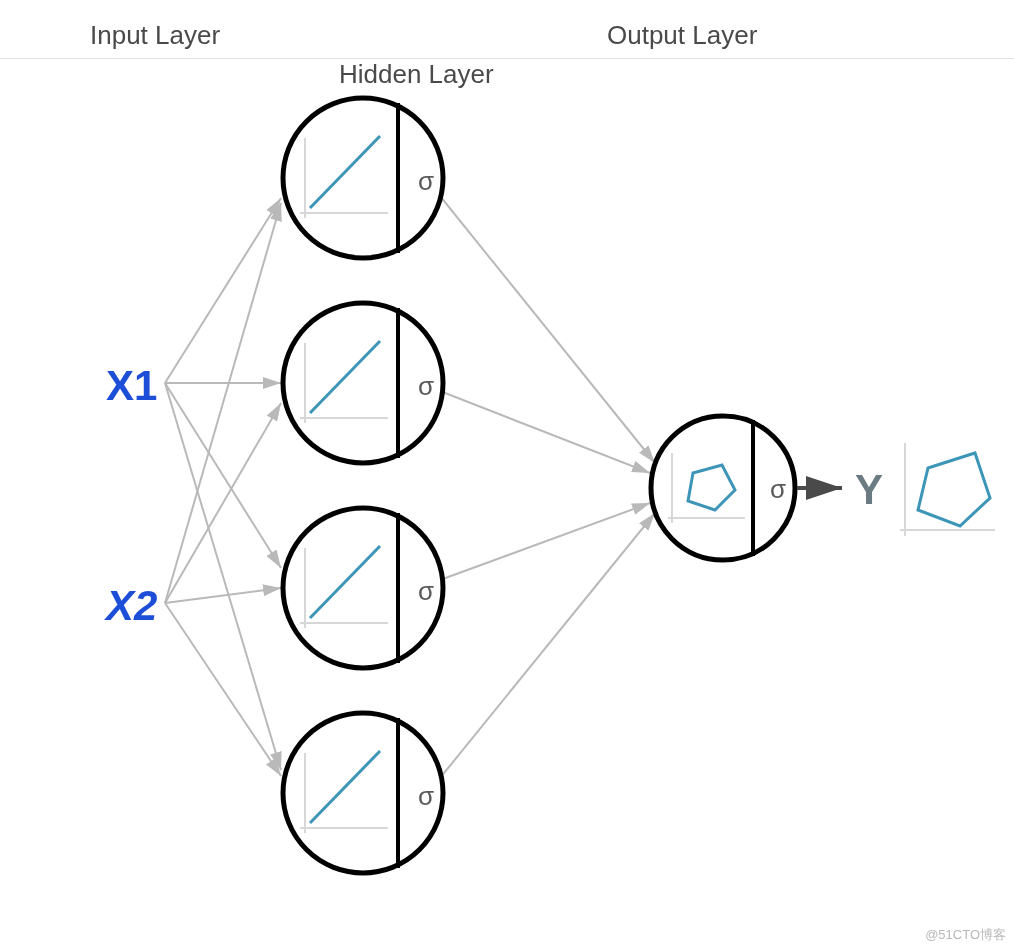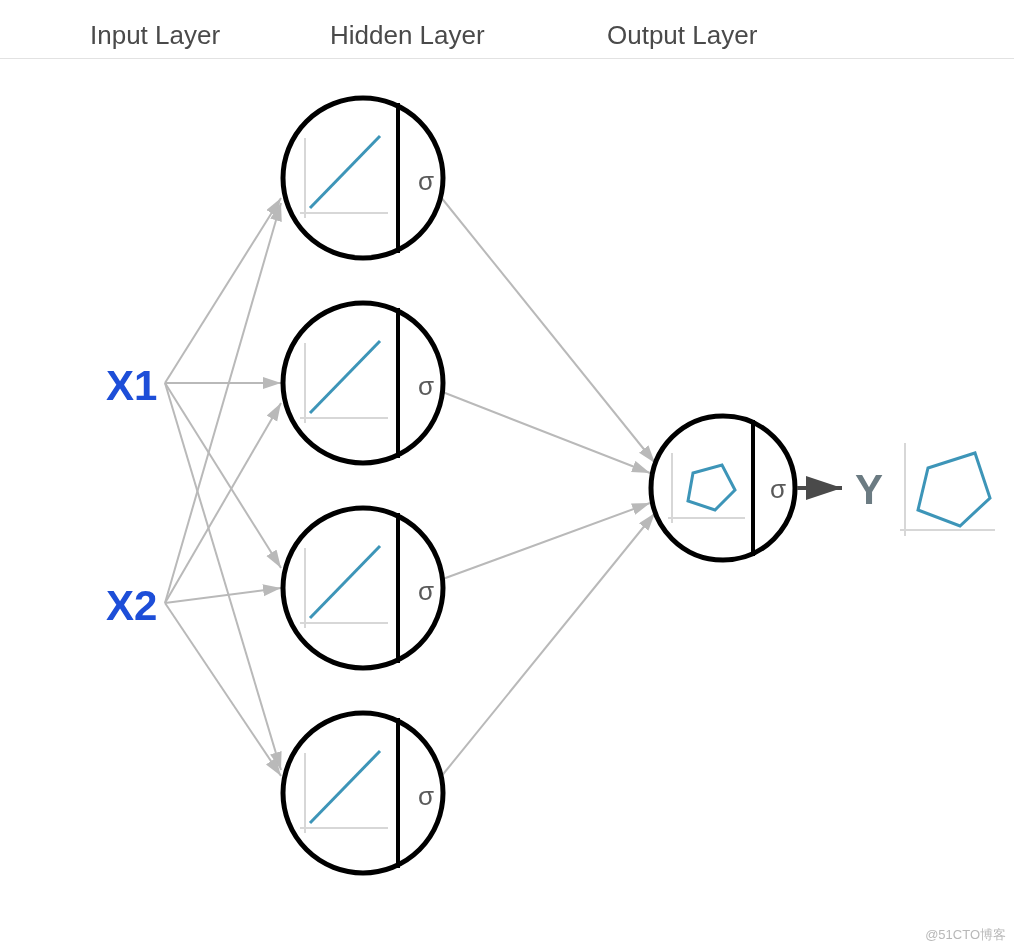--- a/index.html
+++ b/index.html
@@ -49,21 +49,21 @@
     color: #b8b8b8;
     margin-left: 38px;
   }
   svg { display:block; }
 </style>
 </head>
 <body>
 
 <div class="header-row">
   <div class="header-label" style="left:90px;">Input Layer</div>
-  <div class="header-label" style="left:330px;">Hidden Layer</div>
+  <div class="header-label" style="left:339px;margin-top:39px;">Hidden Layer</div>
   <div class="header-label" style="left:600px;margin-left:7px;">Output Layer</div>
 </div>
 
 <div class="canvas">
 <svg width="1014" height="892" viewBox="0 0 1014 892">
   <defs>
     <marker id="arrowGray" markerWidth="10" markerHeight="10" refX="9" refY="3" orient="auto" markerUnits="strokeWidth">
       <path d="M0,0 L0,6 L9,3 z" fill="#b9b9b9"></path>
     </marker>
     <marker id="arrowDark" markerWidth="10" markerHeight="10" refX="9" refY="3" orient="auto" markerUnits="strokeWidth">
@@ -153,17 +153,17 @@
 
   <g>
     <line x1="905" y1="385" x2="905" y2="478" stroke="#d7d7d7" stroke-width="2"></line>
     <line x1="900" y1="472" x2="995" y2="472" stroke="#d7d7d7" stroke-width="2"></line>
     <polygon points="928,410 975,395 990,440 960,468 918,452" fill="none" stroke="#3d95b8" stroke-width="3"></polygon>
   </g>
 
 </svg>
 
 <div class="input-label" style="left:106px; top:304px;">X1</div>
-<div class="input-label" style="left:106px; top:524px;">X2</div>
+<div class="input-label" style="left:106px; top:524px;font-style:italic;">X2</div>
 
 </div>
 
 <div class="watermark">@51CTO博客</div>
 
 </body></html>

